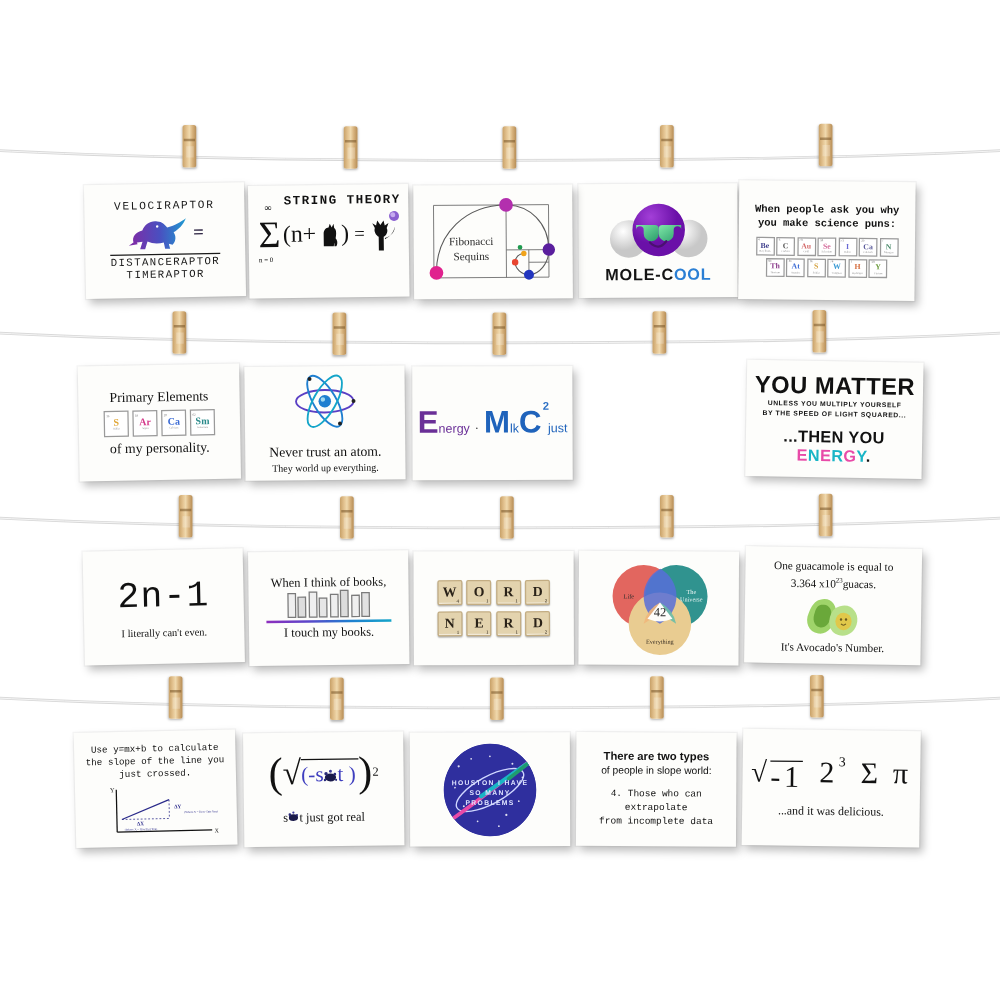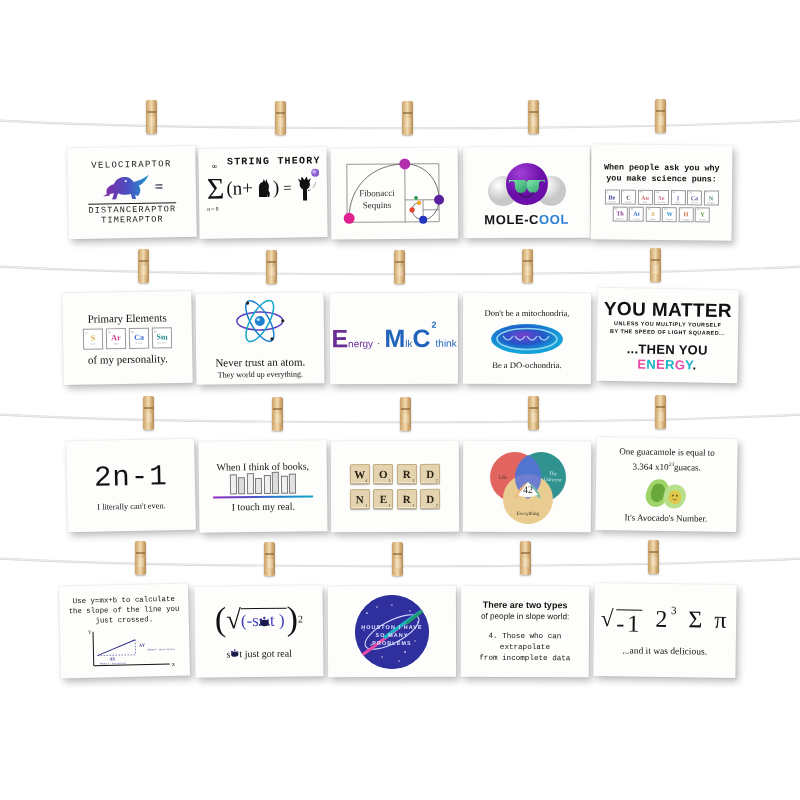--- a/index.html
+++ b/index.html
@@ -458,40 +458,24 @@
   <div class="card c8" style="left:330px; top:293px; width:128px; height:91px; transform:rotate(-0.2deg);">
     <div class="row">
       <span class="big purple">E</span>
         <span class="sm purple">nergy</span>
       <span class="dot">·</span>
       <span class="big blue">M</span>
         <span class="sm blue">lk</span>
       <span style="position:relative; display:inline-block;">
         <span class="big blue">C</span><span class="sup" style="position:absolute; top:-4px; right:-6px;">2</span>
       </span>
-        <span class="sm blue" style="margin-left:5px;">think</span>
-    </div>
-  </div>
-
-  <div class="card c9" style="left:463px; top:293px; width:128px; height:91px; transform:rotate(0.2deg);">
-    <div class="t">Don't be a mitochondria.</div>
-    <svg width="74" height="34" viewBox="0 0 74 34" style="margin:4px 0;">
-      <defs>
-          <radialGradient id="mg" cx="0.45" cy="0.4">
-        <stop offset="0" stop-color="#7a3fd0"></stop>
-            <stop offset="0.55" stop-color="#2356c8"></stop>
-            <stop offset="1" stop-color="#14a0d8"></stop>
-      </radialGradient>
-        </defs>
-      <ellipse cx="37" cy="17" rx="36" ry="15" fill="url(#mg)"></ellipse>
-      <ellipse cx="37" cy="17" rx="30" ry="10.5" fill="none" stroke="#8fd8f0" stroke-width="1.6"></ellipse>
-      <path d="M13,14 q5,8 10,0 M25,14 q5,8 10,0 M37,14 q5,8 10,0 M49,14 q5,8 10,0" stroke="#bfeaf8" stroke-width="1.3" fill="none" opacity=".8"></path>
-    </svg>
-    <div class="t">Be a DO-ochondria.</div>
-  </div>
+        <span class="sm blue" style="margin-left:5px;">just</span>
+    </div>
+  </div>
+
 
   <div class="card c10" style="left:597px; top:289px; width:141px; height:93px; transform:rotate(1.0deg);">
     <div class="h">YOU MATTER</div>
     <div class="s">UNLESS YOU MULTIPLY YOURSELF</div>
     <div class="s">BY THE SPEED OF LIGHT SQUARED...</div>
     <div class="f">
       <span>...THEN YOU </span><span class="e1">E</span><span class="e2">N</span><span class="e1">E</span><span class="e2">R</span><span class="e1">G</span><span class="e2">Y</span><span style="color:#111">.</span>
     </div>
   </div>
 
@@ -506,21 +490,21 @@
       <div class="bk" style="height:20px;"></div>
       <div class="bk" style="height:17px; background:#ddd;"></div>
       <div class="bk" style="height:21px;"></div>
       <div class="bk" style="height:16px; background:#e6e6e6;"></div>
       <div class="bk" style="height:19px;"></div>
       <div class="bk" style="height:22px; background:#dcdcdc;"></div>
       <div class="bk" style="height:18px;"></div>
       <div class="bk" style="height:20px; background:#e2e2e2;"></div>
     </div>
     <div class="shelf"></div>
-    <div class="t">I touch my real.</div>
+    <div class="t">I touch my books.</div>
   </div>
 
   <div class="card c13" style="left:331px; top:441px; width:128px; height:91px; transform:rotate(-0.2deg);">
     <div class="tilerow">
       <div class="tile">W<span class="pt">4</span></div>
       <div class="tile">O<span class="pt">1</span></div>
       <div class="tile">R<span class="pt">1</span></div>
       <div class="tile">D<span class="pt">2</span></div>
     </div>
     <div class="tilerow">

